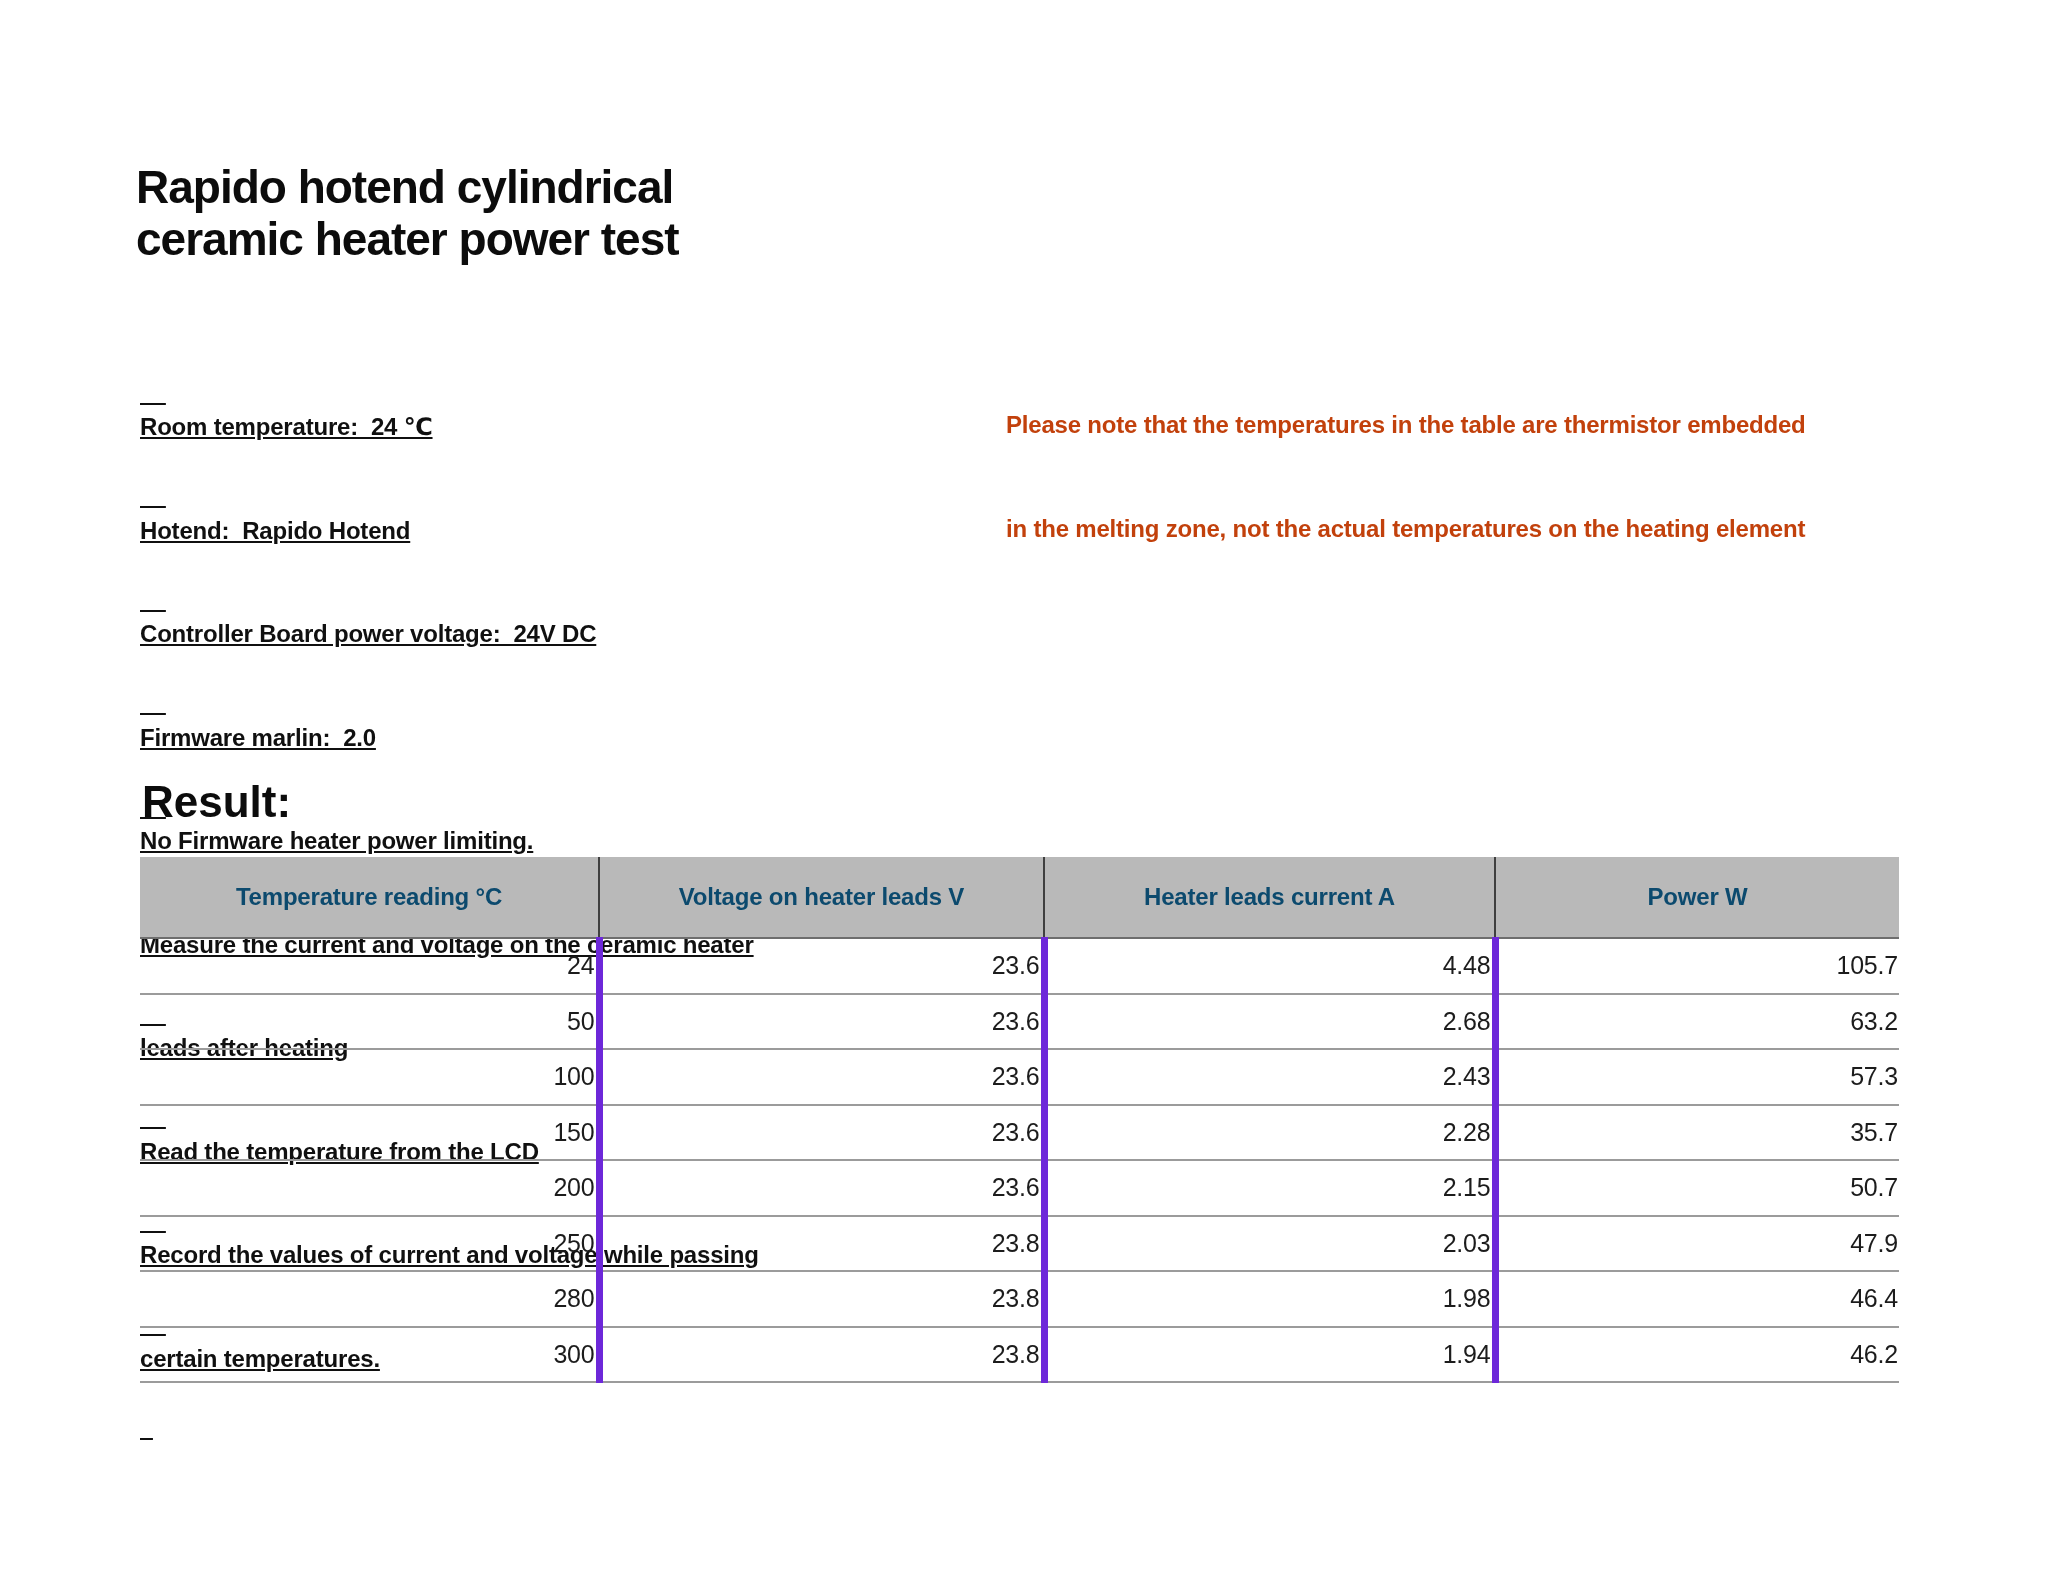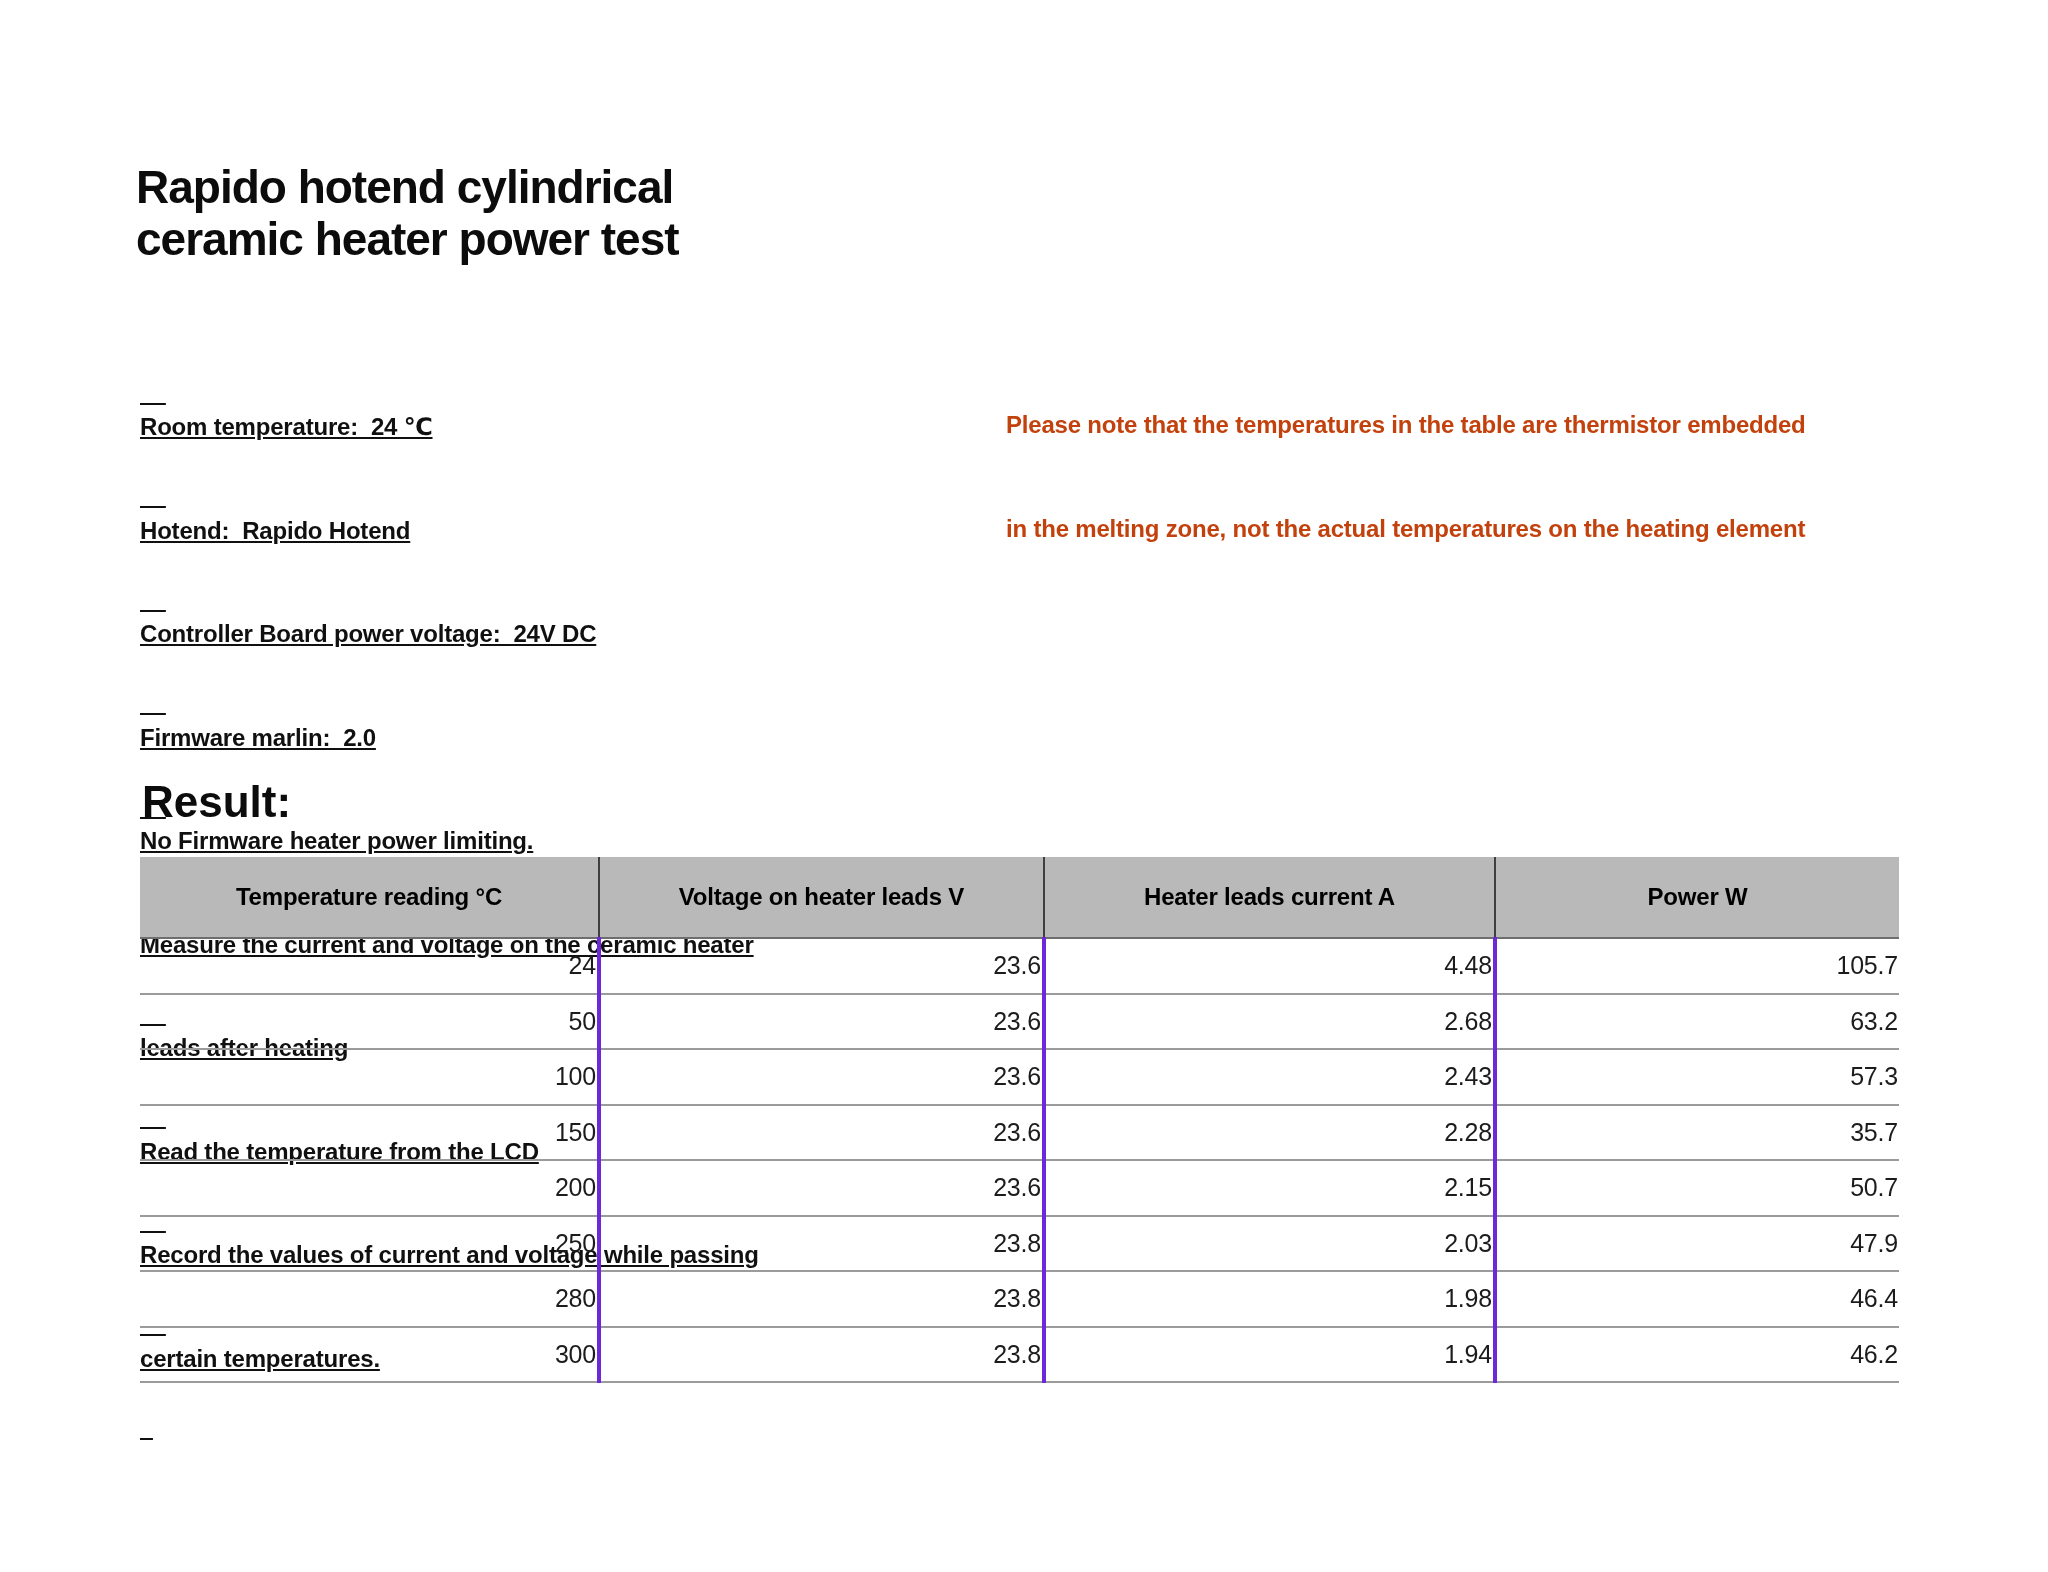--- a/index.html
+++ b/index.html
@@ -67,38 +67,38 @@
   table.results col.c1 { width: 459px; }
   table.results col.c2 { width: 445px; }
   table.results col.c3 { width: 451px; }
   table.results col.c4 { width: 404px; }
   table.results th {
     height: 78px;
     background: #b9b9b9;
     border-bottom: 2px solid #6e6e6e;
     font-size: 24px;
     font-weight: bold;
-    color: #000000;
+    color: #0c4a6e;
     text-align: center;
     vertical-align: middle;
     letter-spacing: -0.2px;
     margin-top: 17px;
   }
   table.results th + th { border-left: 2px solid #3f3f3f; }
   table.results td {
     height: 51.5px;
     border-bottom: 2px solid #9b9b9b;
     font-size: 25px;
     font-weight: normal;
     color: #1c1c1c;
     text-align: right;
     vertical-align: middle;
     letter-spacing: -0.2px;
   }
-  table.results td + td { border-left: 4px solid #6d28d9; padding-left: 42px; }
+  table.results td + td { border-left: 7px solid #6d28d9; padding-left: 42px; }
 </style>
 </head>
 <body>
 
 <div class="page">
 
   <h1 class="page-title"><span>Rapido hotend cylindrical</span><br><span>ceramic heater power test</span></h1>
 
   <div class="setup-notes">
     <div>Room temperature:  24 ℃</div>

